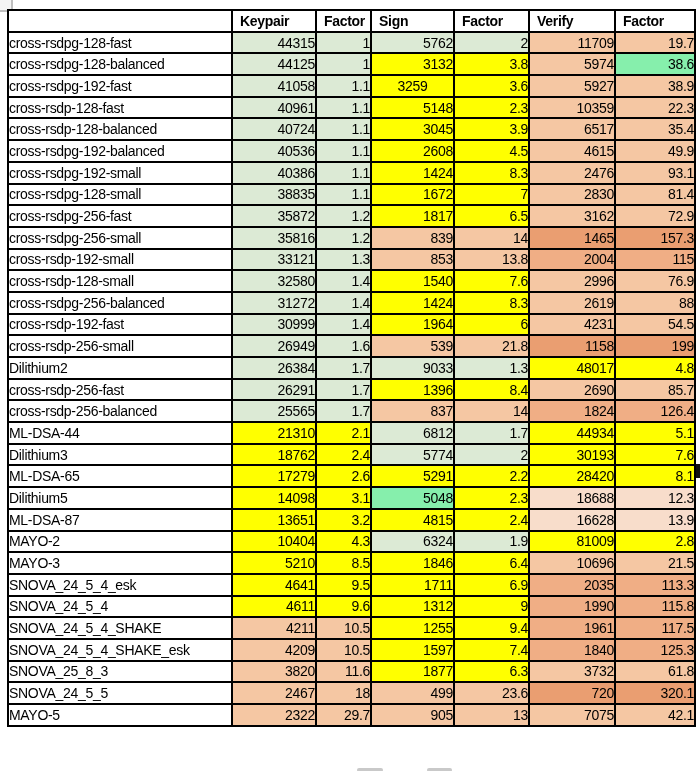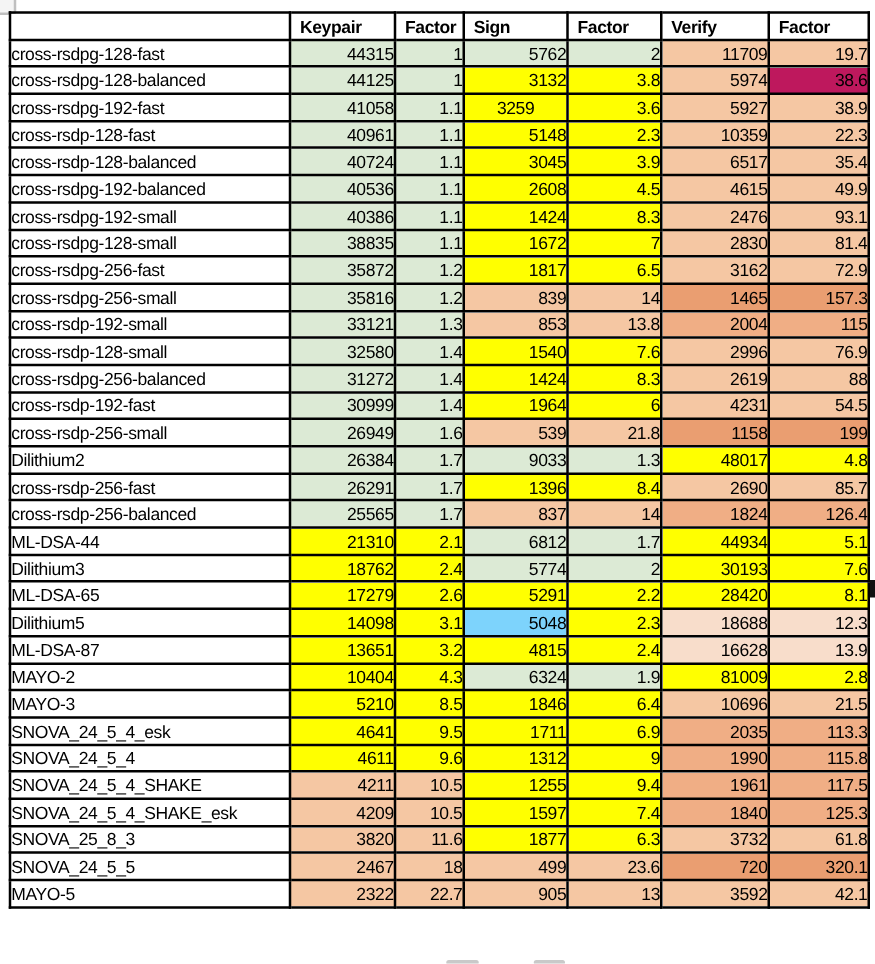--- a/index.html
+++ b/index.html
@@ -71,21 +71,21 @@
           <td class="num" style="background: rgb(245, 199, 163);">11709</td>
           <td class="num" style="background: rgb(245, 199, 163);">19.7</td>
         </tr>
         <tr>
           <td class="label">cross-rsdpg-128-balanced</td>
           <td class="num" style="background: rgb(220, 234, 213);">44125</td>
           <td class="num" style="background: rgb(220, 234, 213);">1</td>
           <td class="num" style="background: rgb(255, 255, 0);">3132</td>
           <td class="num" style="background: rgb(255, 255, 0);">3.8</td>
           <td class="num" style="background: rgb(245, 199, 163);">5974</td>
-          <td class="num" style="background: #be185d; text-align: right;">38.6</td>
+          <td class="num" style="background: #86efac; text-align: right;">38.6</td>
         </tr>
         <tr>
           <td class="label">cross-rsdpg-192-fast</td>
           <td class="num" style="background: rgb(220, 234, 213);">41058</td>
           <td class="num" style="background: rgb(220, 234, 213);">1.1</td>
           <td class="num" style="background: rgb(255, 255, 0); text-align: center;">3259</td>
           <td class="num" style="background: rgb(255, 255, 0);">3.6</td>
           <td class="num" style="background: rgb(245, 199, 163);">5927</td>
           <td class="num" style="background: rgb(245, 199, 163);">38.9</td>
         </tr>
@@ -248,21 +248,21 @@
           <td class="num" style="background: rgb(255, 255, 0);">2.6</td>
           <td class="num" style="background: rgb(255, 255, 0);">5291</td>
           <td class="num" style="background: rgb(255, 255, 0);">2.2</td>
           <td class="num" style="background: rgb(255, 255, 0);">28420</td>
           <td class="num" style="background: rgb(255, 255, 0);">8.1</td>
         </tr>
         <tr>
           <td class="label">Dilithium5</td>
           <td class="num" style="background: rgb(255, 255, 0);">14098</td>
           <td class="num" style="background: rgb(255, 255, 0);">3.1</td>
-          <td class="num" style="background: #7dd3fc; margin-left: 48px;">5048</td>
+          <td class="num" style="background: #86efac; margin-left: 48px;">5048</td>
           <td class="num" style="background: rgb(255, 255, 0);">2.3</td>
           <td class="num" style="background: rgb(248, 221, 203);">18688</td>
           <td class="num" style="background: rgb(248, 221, 203);">12.3</td>
         </tr>
         <tr>
           <td class="label">ML-DSA-87</td>
           <td class="num" style="background: rgb(255, 255, 0); padding-left: 36px;">13651</td>
           <td class="num" style="background: rgb(255, 255, 0);">3.2</td>
           <td class="num" style="background: rgb(255, 255, 0);">4815</td>
           <td class="num" style="background: rgb(255, 255, 0);">2.4</td>
@@ -337,24 +337,24 @@
           <td class="num" style="background: rgb(245, 199, 163);">2467</td>
           <td class="num" style="background: rgb(245, 199, 163);">18</td>
           <td class="num" style="background: rgb(245, 199, 163);">499</td>
           <td class="num" style="background: rgb(245, 199, 163);">23.6</td>
           <td class="num" style="background: rgb(234, 158, 113);">720</td>
           <td class="num" style="background: rgb(234, 158, 113);">320.1</td>
         </tr>
         <tr>
           <td class="label">MAYO-5</td>
           <td class="num" style="background: rgb(245, 199, 163);">2322</td>
-          <td class="num" style="background: rgb(245, 199, 163);">22.7</td>
+          <td class="num" style="background: rgb(245, 199, 163);">29.7</td>
           <td class="num" style="background: rgb(245, 199, 163);">905</td>
           <td class="num" style="background: rgb(245, 199, 163);">13</td>
-          <td class="num" style="background: rgb(245, 199, 163);">3592</td>
+          <td class="num" style="background: rgb(245, 199, 163);">7075</td>
           <td class="num" style="background: rgb(245, 199, 163);">42.1</td>
         </tr>
       </tbody>
   </table>
 
   <div class="right-tick"></div>
   <div class="bottom-tick t1"></div>
   <div class="bottom-tick t2"></div>
 </div>
 

